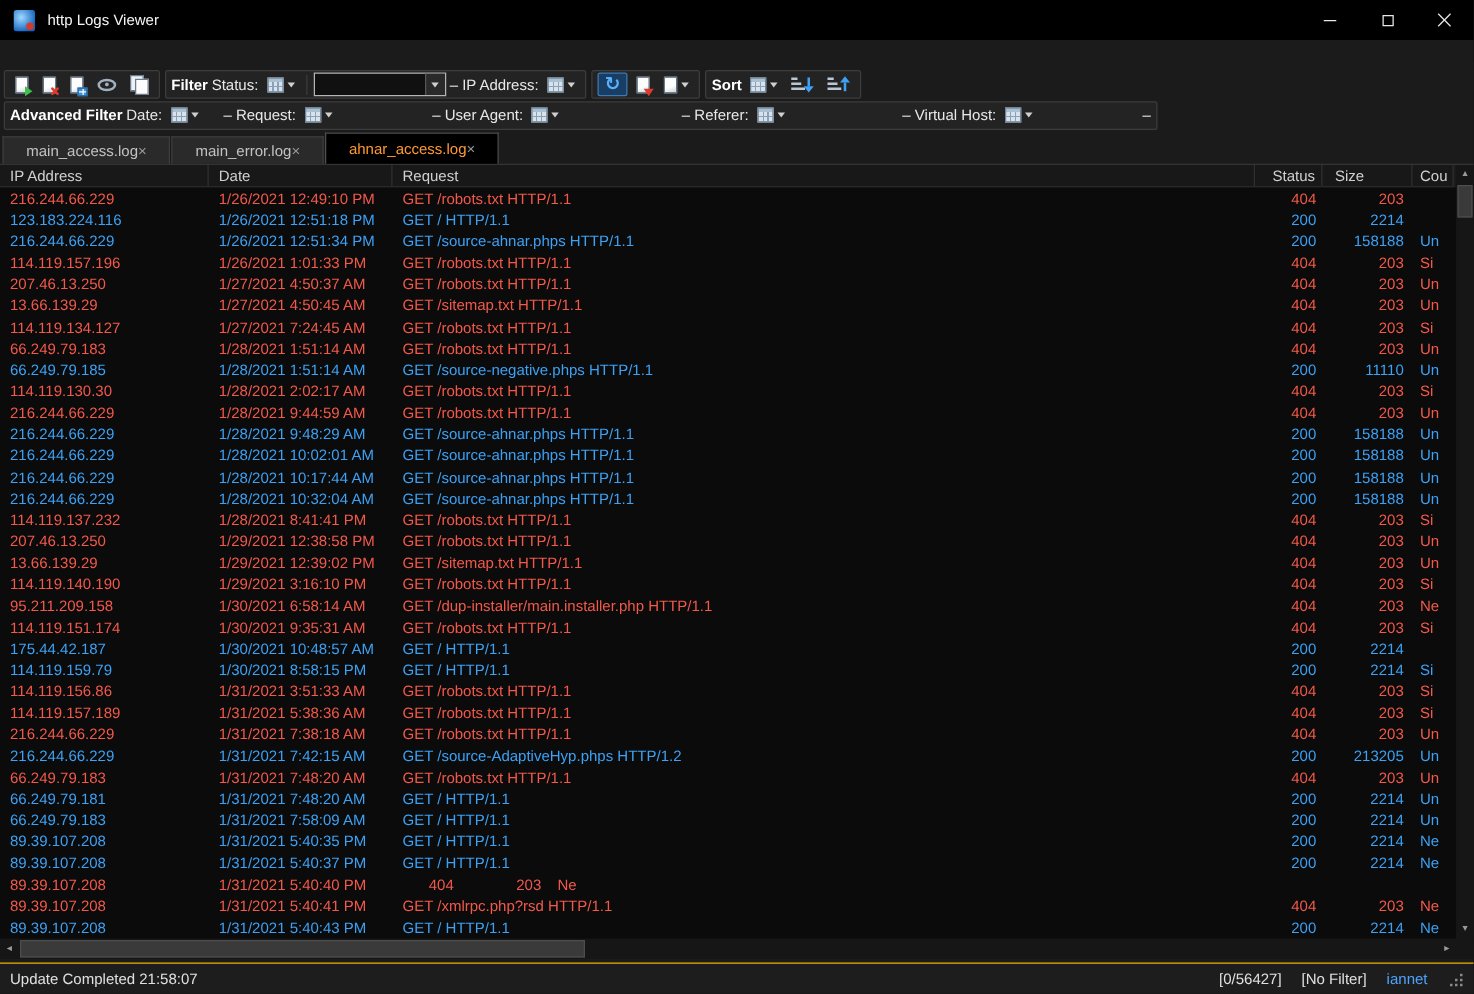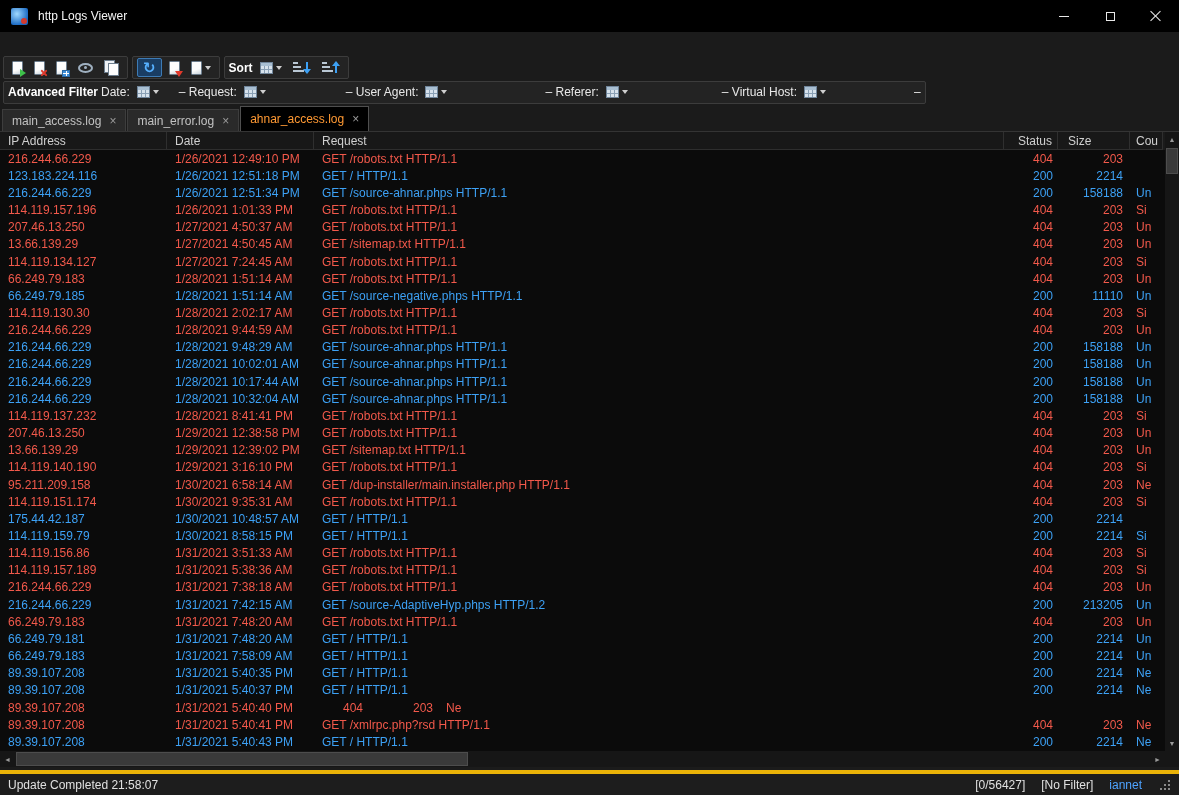--- a/index.html
+++ b/index.html
@@ -70,21 +70,21 @@
   .sorticon .b2{left:0;top:5px;width:8px;height:2px}
   .sorticon .b3{left:0;top:9px;width:11px;height:2px}
   .sorticon .sstem{right:3px;top:1px;width:2px;height:7px;background:var(--ok)}
   .sorticon.desc .sstem{top:5px}
   .sorticon .shead{background:none;width:0;height:0;right:0}
   .sorticon .shead.down{top:8px;border-left:4px solid transparent;border-right:4px solid transparent;border-top:5px solid var(--ok)}
   .sorticon .shead.up{top:0;border-left:4px solid transparent;border-right:4px solid transparent;border-bottom:5px solid var(--ok)}
 
   
   .tabstrip{position:absolute;top:104px;left:0;right:0;height:28px;background:#1b1b1b;display:flex;align-items:flex-end;gap:1px;padding-left:2px;border-bottom:1px solid #343434}
-  .tab{height:22px;background:#2a2a2a;border:1px solid #3d3d3d;border-bottom:none;display:flex;align-items:center;padding:0 9px;gap:8px;color:#c2c2c2;white-space:nowrap}
+  .tab{height:22px;background:#2a2a2a;border:1px solid #3d3d3d;border-bottom:none;display:flex;align-items:center;padding:0 18px;color:#c2c2c2;white-space:nowrap}
   .tab.active{height:25px;background:#000000;border-color:#4f4f4f;color:var(--orange)}
   .tab-close{color:#9a9a9a;font-size:12px;line-height:1}
 
   
   .thead{position:absolute;top:132px;left:0;width:1163px;height:18px;background:#181818;border-bottom:1px solid #2e2e2e;display:flex;color:#d0d0d0}
   .th{border-right:1px solid #2f2f2f;height:100%}
   .th,.td{display:flex;align-items:center;white-space:nowrap;overflow:hidden}
   .c0{width:167px;padding-left:8px;flex:none}
   .c1{width:147px;padding-left:8px;flex:none}
   .c2{width:690px;padding-left:8px;flex:none}
@@ -105,21 +105,21 @@
   .vthumb{position:absolute;left:1px;top:16px;width:12px;height:26px;background:#3a3a3a;border:1px solid #4d4d4d}
   .hscroll{position:absolute;top:751px;left:0;width:1165px;height:16px;background:#161616}
   .harrow{position:absolute;top:0;width:15px;height:16px;display:flex;align-items:center;justify-content:center}
   .harrow.left{left:0}
   .harrow.right{right:0}
   .hthumb{position:absolute;top:1px;left:16px;width:452px;height:14px;background:#3a3a3a;border:1px solid #4d4d4d}
   .scroll-corner{position:absolute;top:751px;right:0;width:14px;height:16px;background:#161616}
   .arrow-glyph{font-size:7px;color:#9a9a9a;line-height:1}
 
   
-  .statusbar{position:absolute;top:770px;left:0;right:0;height:25px;background:#1d1d1d;border-top:4px solid #eab308;display:flex;align-items:center;padding:0 8px;color:#e0e0e0}
+  .statusbar{position:absolute;top:770px;left:0;right:0;height:25px;background:#1d1d1d;border-top:1px solid #eab308;display:flex;align-items:center;padding:0 8px;color:#e0e0e0}
   .sb-right{margin-left:auto;display:flex;align-items:center;gap:16px}
   .sb-link{color:var(--link);cursor:pointer}
   .grip{position:relative;width:13px;height:13px;flex:none}
   .grip:before{content:"";position:absolute;right:1px;bottom:1px;width:2px;height:2px;background:#8a8a8a;box-shadow:0 -4px #8a8a8a,-4px 0 #8a8a8a,0 -8px #8a8a8a,-4px -4px #8a8a8a,-8px 0 #8a8a8a}
 </style>
 </head>
 <body>
 
 <div class="titlebar">
   <span class="appico"></span>
@@ -164,20 +164,40 @@
         </span>
       </div>
     <div class="tbtn">
         <span class="eye"></span>
       </div>
     <div class="tbtn">
         <span class="pages"></span>
       </div>
   </div>
 
+  <div class="tgroup">
+    <span class="tlabel bold">Filter</span>
+    <span class="tlabel">Status:</span>
+    <div class="tbtn">
+        <span class="gridico"></span>
+        <span class="caret"></span>
+      </div>
+    <span class="vsep"></span>
+    <div class="combobox">
+      <span class="combo-value"></span>
+      <span class="combo-btn">
+          <span class="caret"></span>
+        </span>
+    </div>
+    <span class="tlabel">– IP Address:</span>
+    <div class="tbtn">
+        <span class="gridico"></span>
+        <span class="caret"></span>
+      </div>
+  </div>
 
 
   <div class="tgroup">
     <div class="tbtn refresh">
         <span class="refresh-glyph">↻</span>
       </div>
     <div class="tbtn">
         <span class="page">
           <i class="bdg tri-red"></i>
         </span>

